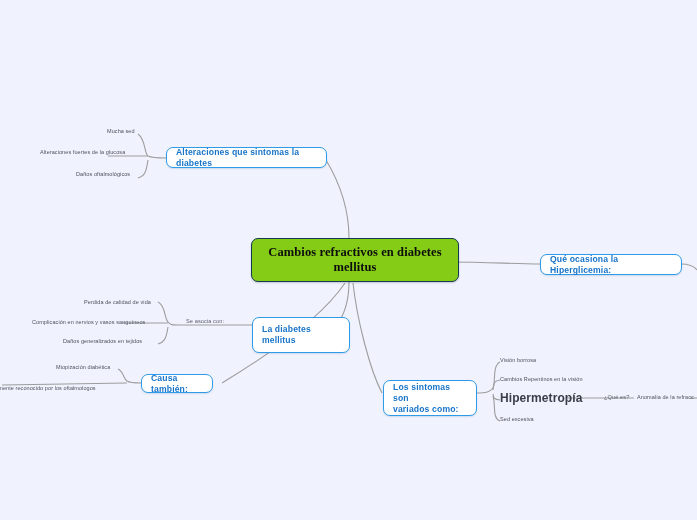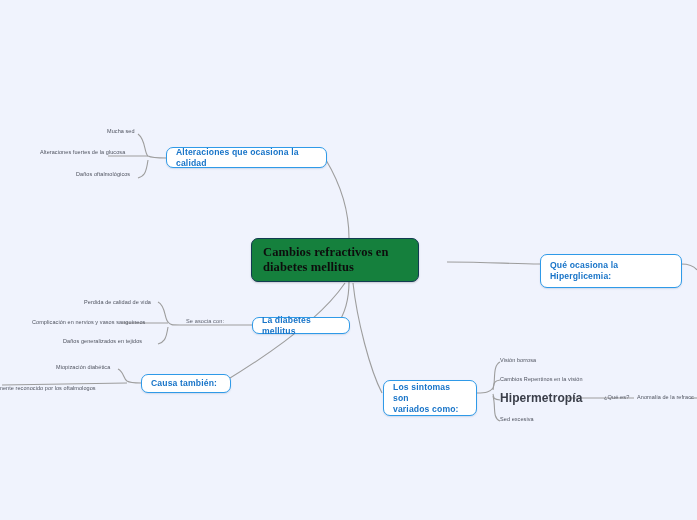--- a/index.html
+++ b/index.html
@@ -32,30 +32,31 @@
     fill: none;
     stroke: #9d9d9d;
     stroke-width: 1.1;
   }
 
   
   .root-node {
     position: absolute;
     left: 251px;
     top: 238px;
-    width: 168px;
+    width: 208px;
     height: 44px;
-    background: #15803d;
+    background: #84cc16;
     border: 1.5px solid #123a52;
     border-radius: 7px;
     box-sizing: border-box;
     display: flex;
     align-items: center;
     padding: 0 11px;
     box-shadow: 0 1px 2px rgba(0,0,0,0.18);
+    text-align: center;
   }
   .root-node .root-label {
     font-family: "Liberation Serif", serif;
     font-weight: bold;
     font-size: 12.5px;
     line-height: 15px;
     color: #0d0d0d;
     letter-spacing: 0.1px;
   }
 
@@ -148,39 +149,39 @@
     <path d="M 567 398 L 601 398"></path>
     <path d="M 601 398 L 634 398"></path>
     <path d="M 690 398 L 697 398"></path>
   </svg>
 
   <div class="root-node">
     <span class="root-label">Cambios refractivos en diabetes mellitus</span>
   </div>
 
   <div class="branch-node" style="left:166px; top:147px; width:161px; height:21px;">
-    <span class="branch-label">Alteraciones que ocasiona la calidad</span>
+    <span class="branch-label">Alteraciones que sintomas la diabetes</span>
   </div>
   <div class="leaf" style="left:107px; top:128px;">Mucha sed</div>
   <div class="leaf" style="left:40px; top:149px;">Alteraciones fuertes de la glucosa</div>
   <div class="leaf" style="left:76px; top:171px;">Daños oftalmológicos</div>
 
-  <div class="branch-node" style="left:540px; top:254px; width:142px; height:34px;">
+  <div class="branch-node" style="left:540px; top:254px; width:142px; height:21px;">
     <span class="branch-label">Qué ocasiona la Hiperglicemia:</span>
   </div>
 
-  <div class="branch-node" style="left:252px; top:317px; width:98px; height:17px;">
+  <div class="branch-node" style="left:252px; top:317px; width:98px; height:36px;">
     <span class="branch-label">La diabetes mellitus</span>
   </div>
   <div class="caption" style="left:186px; top:318px;">Se asocia con:</div>
   <div class="leaf" style="left:84px; top:299px;">Perdida de calidad de vida</div>
   <div class="leaf" style="left:32px; top:319px;">Complicación en nervios y vasos sanguíneos</div>
   <div class="leaf" style="left:63px; top:338px;">Daños generalizados en tejidos</div>
 
-  <div class="branch-node" style="left:141px; top:374px; width:90px; height:19px;">
+  <div class="branch-node" style="left:141px; top:374px; width:72px; height:19px;">
     <span class="branch-label">Causa también:</span>
   </div>
   <div class="leaf" style="left:56px; top:364px;">Miopización diabética</div>
   <div class="leaf clip-left" style="top:385px;">Raramente reconocido por los oftalmologos</div>
 
   <div class="branch-node" style="left:383px; top:380px; width:94px; height:36px;">
     <span class="branch-label">Los sintomas son
 variados como:</span>
   </div>
   <div class="leaf" style="left:500px; top:357px;">Visión borrosa</div>

